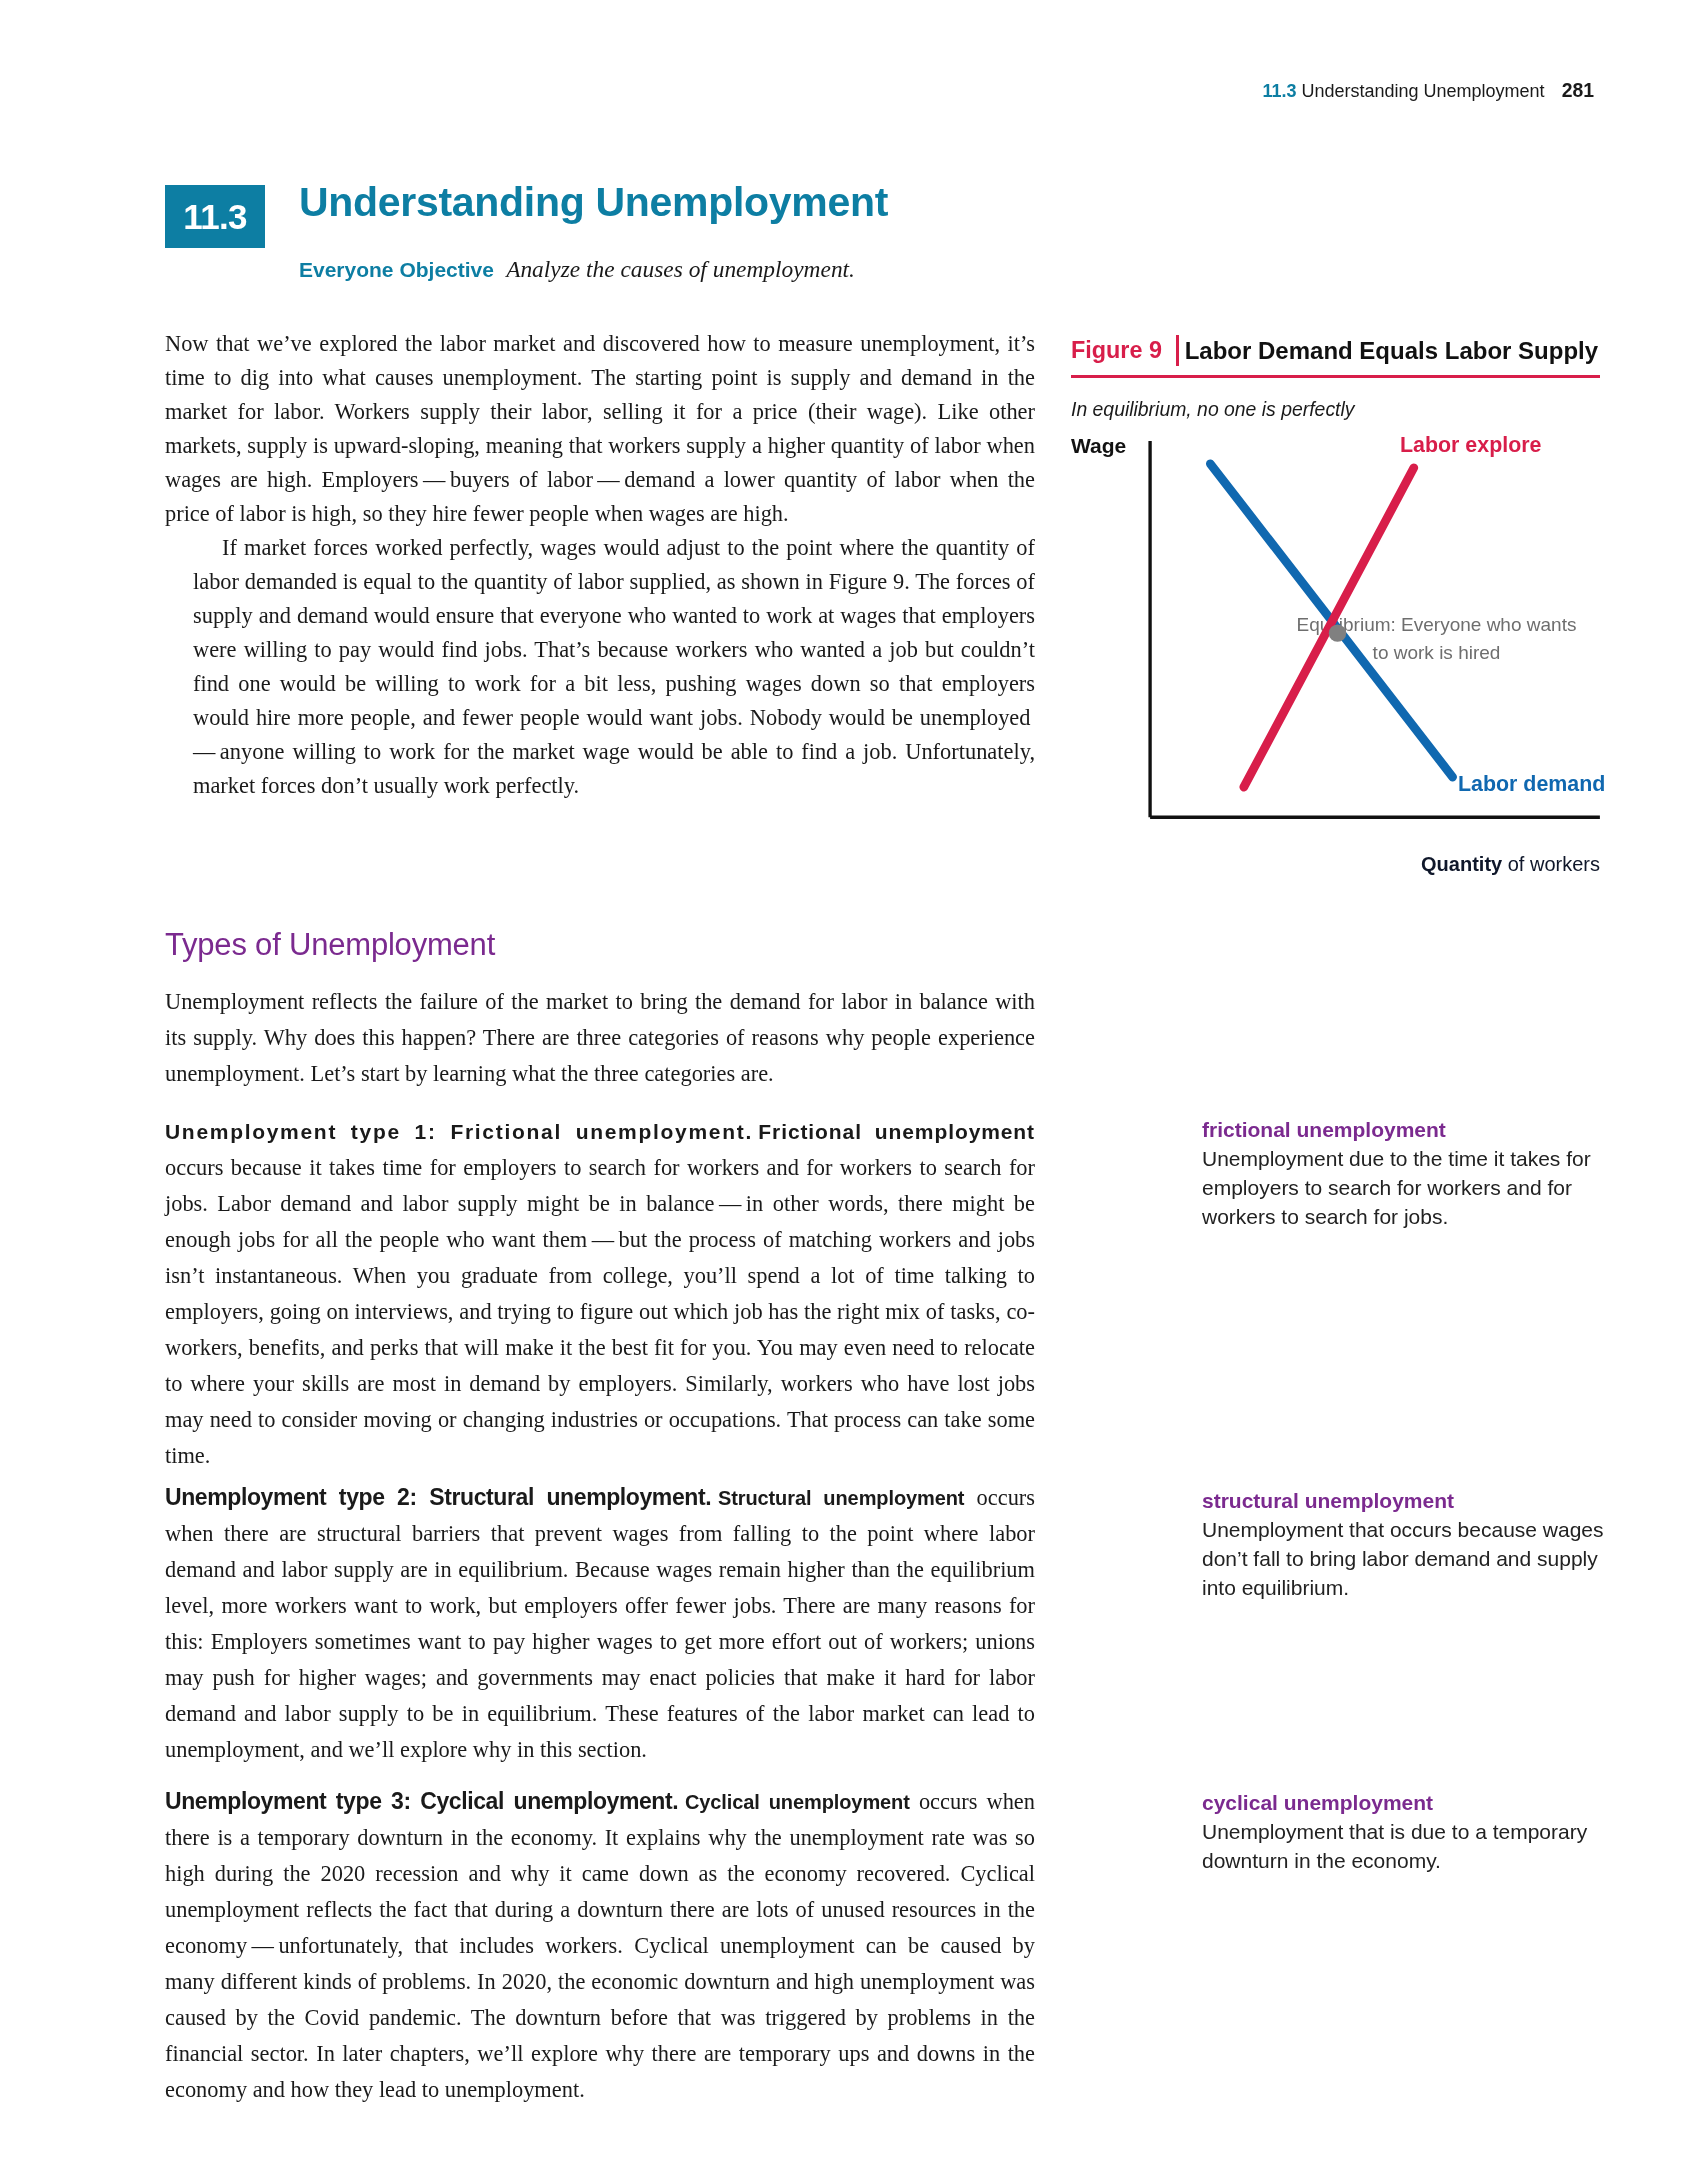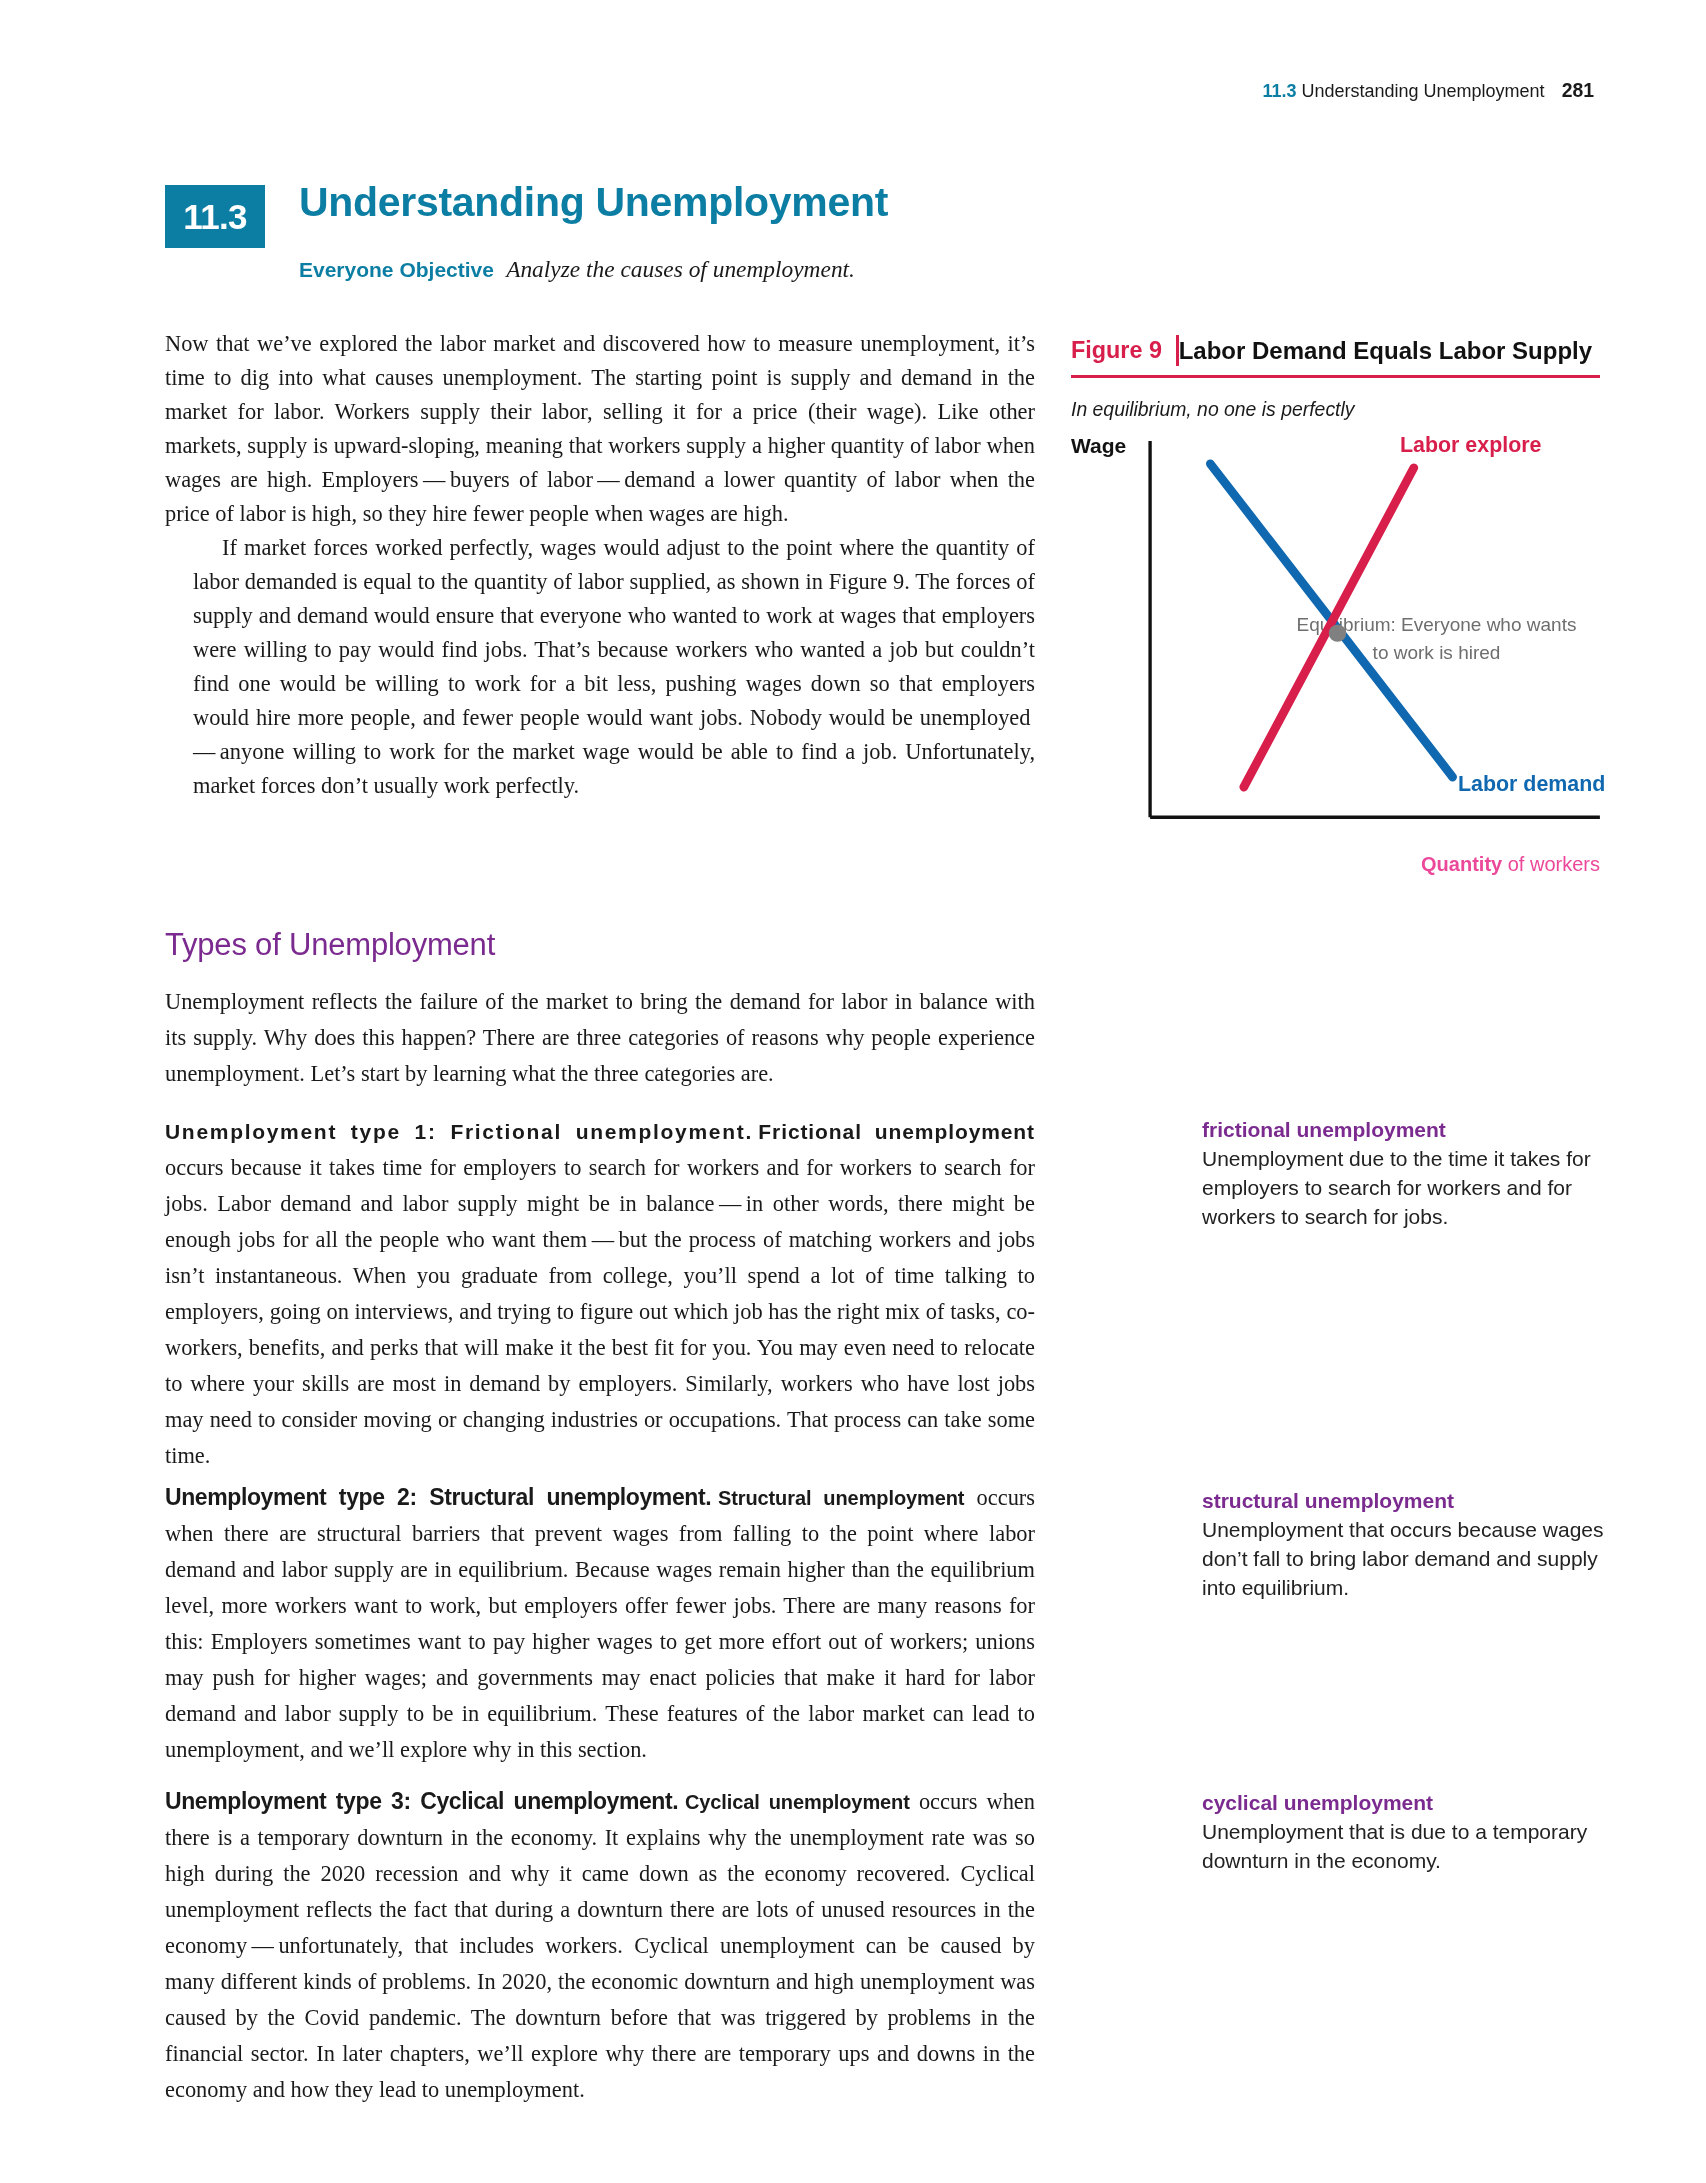--- a/index.html
+++ b/index.html
@@ -117,21 +117,21 @@
     color:#d81e4a;
     padding-right:14px;
     white-space:nowrap;
     line-height:31px;
   }
   .fig-rule-v{width:2.7px;background:#d81e4a;align-self:stretch;}
   .fig-ttl{
     font-family:"Liberation Sans",sans-serif;
     font-weight:bold;font-size:24px;
     color:#111;
-    padding-left:0;
+    padding-left:6px;
     line-height:31px;
   }
   .fig-rule-h{
     height:2.7px;background:#d81e4a;width:529px;margin-top:9.4px;
   }
   .fig-caption{
     font-family:"Liberation Sans",sans-serif;
     font-style:italic;font-size:19.4px;
     color:#1a1a1a;
     margin-top:20px;
@@ -141,21 +141,21 @@
     position:relative;width:529px;height:415px;margin-top:8px;
   }
   .axis-y-label{
     position:absolute;left:0px;top:5.4px;
     font-family:"Liberation Sans",sans-serif;
     font-weight:bold;font-size:21px;color:#111;
   }
   .axis-x-label{
     position:absolute;right:0px;bottom:-32px;
     font-family:"Liberation Sans",sans-serif;
-    font-size:20px;color:#ec4899;white-space:nowrap;
+    font-size:20px;color:#0f172a;white-space:nowrap;
   }
   .axis-x-label b{font-weight:bold;}
   .lbl-supply{
     position:absolute;
     font-family:"Liberation Sans",sans-serif;
     font-weight:bold;font-size:21.4px;color:#d81e4a;
     left:329px;top:4px;white-space:nowrap;
   }
   .lbl-demand{
     position:absolute;

